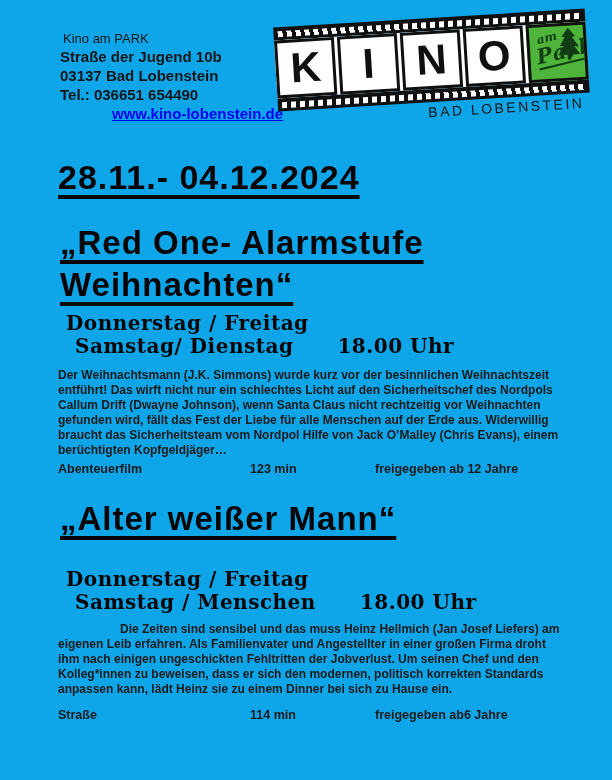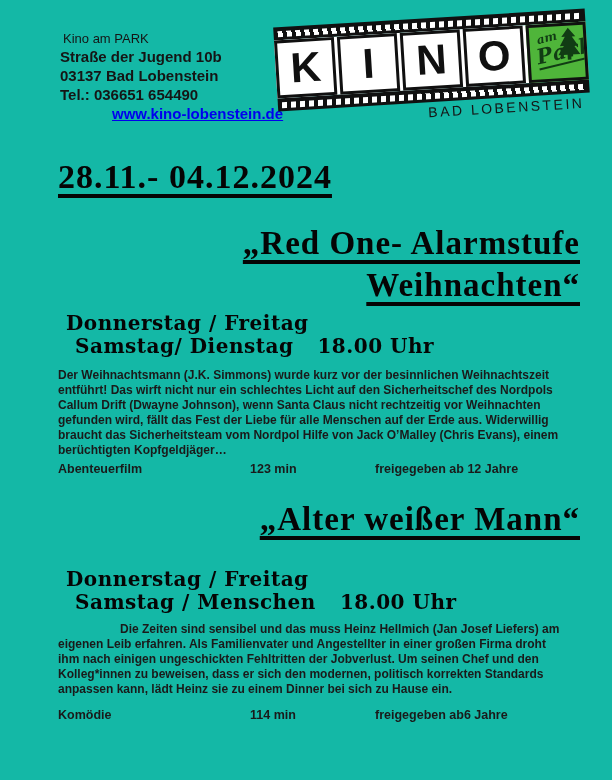--- a/index.html
+++ b/index.html
@@ -1,17 +1,17 @@
 <!DOCTYPE html>
 <html><head>
 <meta charset="utf-8">
 <style>
   html,body{margin:0;padding:0;background:#ffffff;}
   .page{
-    position:relative;width:612px;height:780px;background:#14b8a6;overflow:hidden;
+    position:relative;width:612px;height:780px;background:#0ea5e9;overflow:hidden;
     font-family:"Liberation Sans", sans-serif;color:#111;
   }
 
   
   .header-block{position:absolute;left:60px;top:30px;width:250px;}
   .venue{font-size:13px;font-weight:400;padding-left:3px;line-height:17px;color:#151515;}
   .addr{font-size:15px;font-weight:700;line-height:19px;color:#151515;}
   .site-line{margin-top:1px;padding-left:36px;}
   .site-link{font-size:15px;font-weight:700;color:#0000ee;text-decoration:underline;cursor:pointer;margin-left:16px;}
 
@@ -25,36 +25,36 @@
     font-weight:900;font-size:42px;line-height:1;font-family:"Liberation Sans",sans-serif;color:#101010;}
   .frame.green{background:#4fb53a;position:relative;overflow:hidden;}
   .badge-script{position:absolute;left:5px;top:2px;color:#113c14;
     font-family:"DejaVu Serif",serif;font-style:italic;transform:rotate(-10deg);}
   .badge-top{display:block;font-size:12px;font-weight:700;margin-left:4px;}
   .badge-main{display:block;font-size:21px;font-weight:700;letter-spacing:1px;border-bottom:2px solid #113c14;padding:0 2px 1px 0;}
   .tree-icon{position:absolute;right:2px;top:1px;}
   .logo-city{margin-top:2px;text-align:right;padding-right:6px;font-size:14px;letter-spacing:2.5px;color:#151515;}
 
   
-  .display{font-family:Liberation Serif, serif;font-weight:700;color:#050505;
-    text-decoration:underline;text-decoration-thickness:4px;text-underline-offset:6px;text-align:right;}
+  .display{font-family:Liberation Sans, sans-serif;font-weight:700;color:#050505;
+    text-decoration:underline;text-decoration-thickness:4px;text-underline-offset:6px;}
   .date-heading{position:absolute;left:58px;top:158px;font-size:34px;letter-spacing:1px;}
   .film-title{position:absolute;left:60px;width:520px;font-size:33px;line-height:42px;letter-spacing:1px;}
   .title-1{top:222px;}
   .title-2{top:498px;}
   .title-line{display:block;}
   .title-line:empty{display:none;}
 
   
   .showtimes{position:absolute;left:66px;font-family:"DejaVu Serif",serif;font-weight:700;
     font-size:20px;line-height:23px;color:#050505;letter-spacing:0.5px;}
   .showtimes-1{top:312px;}
   .showtimes-2{top:568px;}
   .days-2{padding-left:9px;}
-  .time{margin-left:24px;}
+  .time{margin-left:44px;}
 
   
   .description{position:absolute;left:58px;width:502px;font-size:12px;font-weight:700;
     line-height:15px;color:#1a1a1a;margin:0;}
   .desc-1{top:368px;}
   .desc-2{top:622px;text-indent:62px;}
 
   
   .meta-row{position:absolute;left:58px;width:470px;display:grid;
     grid-template-columns:192px 125px auto;font-size:12.5px;font-weight:700;color:#1a1a1a;}
@@ -134,18 +134,18 @@
   <div class="showtimes showtimes-2">
     <div>Donnerstag / Freitag</div>
     <div class="days-2">
       <span>Samstag / Menschen</span><span class="time">18.00 Uhr</span>
     </div>
   </div>
 
   <p class="description desc-2">Die Zeiten sind sensibel und das muss Heinz Hellmich (Jan Josef Liefers) am eigenen Leib erfahren. Als Familienvater und Angestellter in einer großen Firma droht ihm nach einigen ungeschickten Fehltritten der Jobverlust. Um seinen Chef und den Kolleg*innen zu beweisen, dass er sich den modernen, politisch korrekten Standards anpassen kann, lädt Heinz sie zu einem Dinner bei sich zu Hause ein.</p>
 
   <div class="meta-row meta-2">
-    <span class="u">Komödie</span>
+    <span class="u">Straße</span>
     <span>114 min</span>
     <span class="u">freigegeben ab6 Jahre</span>
   </div>
 
 </div>
 
 </body></html>

